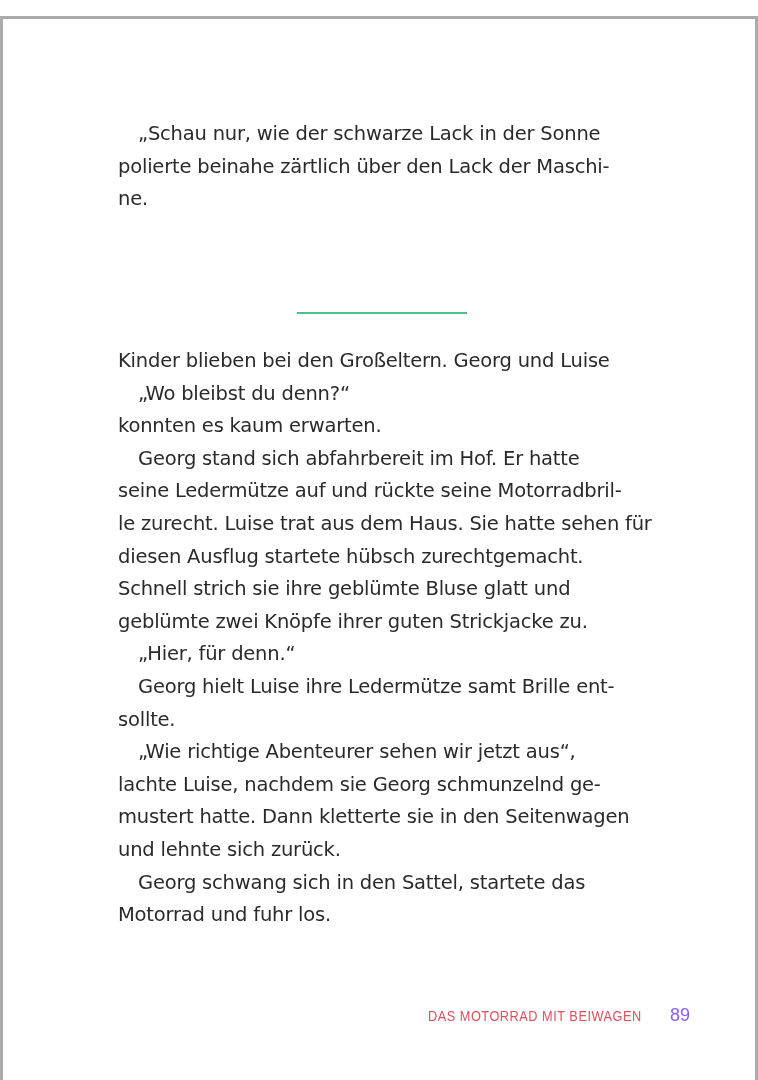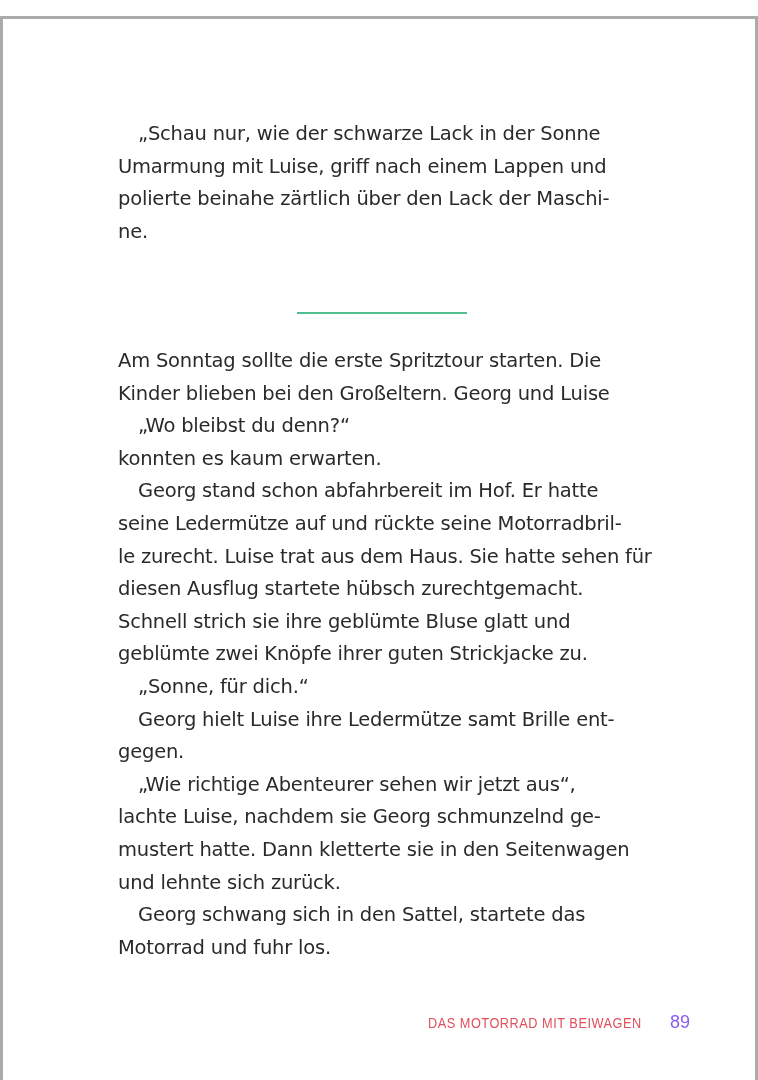--- a/index.html
+++ b/index.html
@@ -26,54 +26,51 @@
   #block1 { top: 99px; }
   #block2 { top: 326px; }
   .separator {
     position: absolute; left: 294px; top: 293px;
     width: 170px; height: 2px; background: #4fbf8f;
   }
   .footer {
     position: absolute; top: 986px; left: 425px;
     display: flex; align-items: baseline; gap: 24px;
     font-family: "Liberation Sans", sans-serif;
-    margin-top: 7px;
   }
   .running-head {
     font-size: 15px; color: #e0505c; letter-spacing: 0.6px;
     font-weight: normal; transform: scaleX(0.85); transform-origin: left center;
     display: inline-block; width: 218px; white-space: nowrap;
   }
   .page-number { font-size: 18px; color: #8b5cf6; }
 </style>
 </head>
 <body>
 
 <div class="page">
   <div class="text-block" id="block1">
       <div class="line indent">„Schau nur, wie der schwarze Lack in der Sonne</div>
-      <div class="line">Umarmung mit Luise, griff nach einem Lappen und</div>
       <div class="line">polierte beinahe zärtlich über den Lack der Maschi-</div>
       <div class="line">ne.</div>
     </div>
   <div class="separator"></div>
   <div class="text-block" id="block2">
-      <div class="line">Am Sonntag sollte die erste Spritztour starten. Die</div>
       <div class="line">Kinder blieben bei den Großeltern. Georg und Luise</div>
       <div class="line indent">„Wo bleibst du denn?“</div>
       <div class="line">konnten es kaum erwarten.</div>
-      <div class="line indent">Georg stand schon abfahrbereit im Hof. Er hatte</div>
+      <div class="line indent">Georg stand sich abfahrbereit im Hof. Er hatte</div>
       <div class="line">seine Ledermütze auf und rückte seine Motorradbril-</div>
       <div class="line">le zurecht. Luise trat aus dem Haus. Sie hatte sehen für</div>
       <div class="line">diesen Ausflug startete hübsch zurechtgemacht.</div>
       <div class="line">Schnell strich sie ihre geblümte Bluse glatt und</div>
       <div class="line">geblümte zwei Knöpfe ihrer guten Strickjacke zu.</div>
-      <div class="line indent">„Sonne, für dich.“</div>
+      <div class="line indent">„Hier, für denn.“</div>
       <div class="line indent">Georg hielt Luise ihre Ledermütze samt Brille ent-</div>
-      <div class="line">gegen.</div>
+      <div class="line">sollte.</div>
       <div class="line indent">„Wie richtige Abenteurer sehen wir jetzt aus“,</div>
       <div class="line">lachte Luise, nachdem sie Georg schmunzelnd ge-</div>
       <div class="line">mustert hatte. Dann kletterte sie in den Seitenwagen</div>
       <div class="line">und lehnte sich zurück.</div>
       <div class="line indent">Georg schwang sich in den Sattel, startete das</div>
       <div class="line">Motorrad und fuhr los.</div>
     </div>
   <div class="footer">
     <span class="running-head">DAS MOTORRAD MIT BEIWAGEN</span>
     <span class="page-number">89</span>

